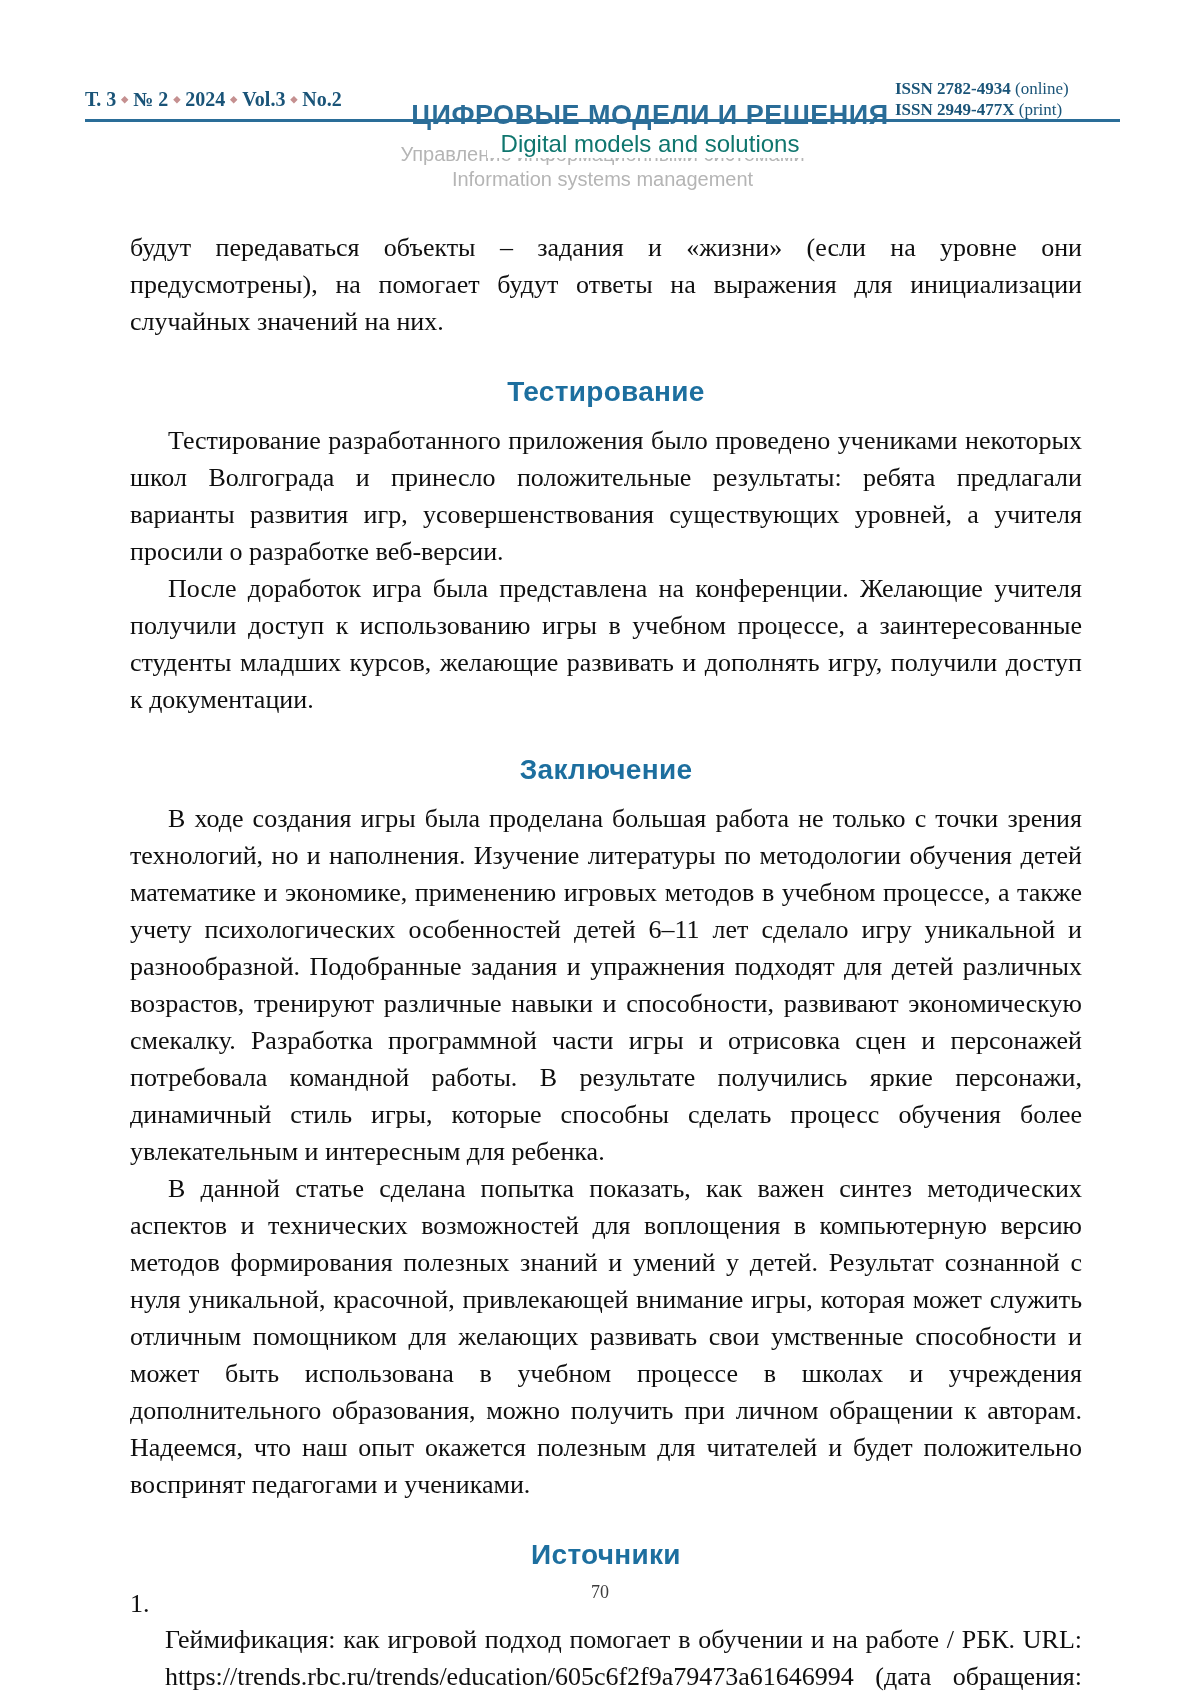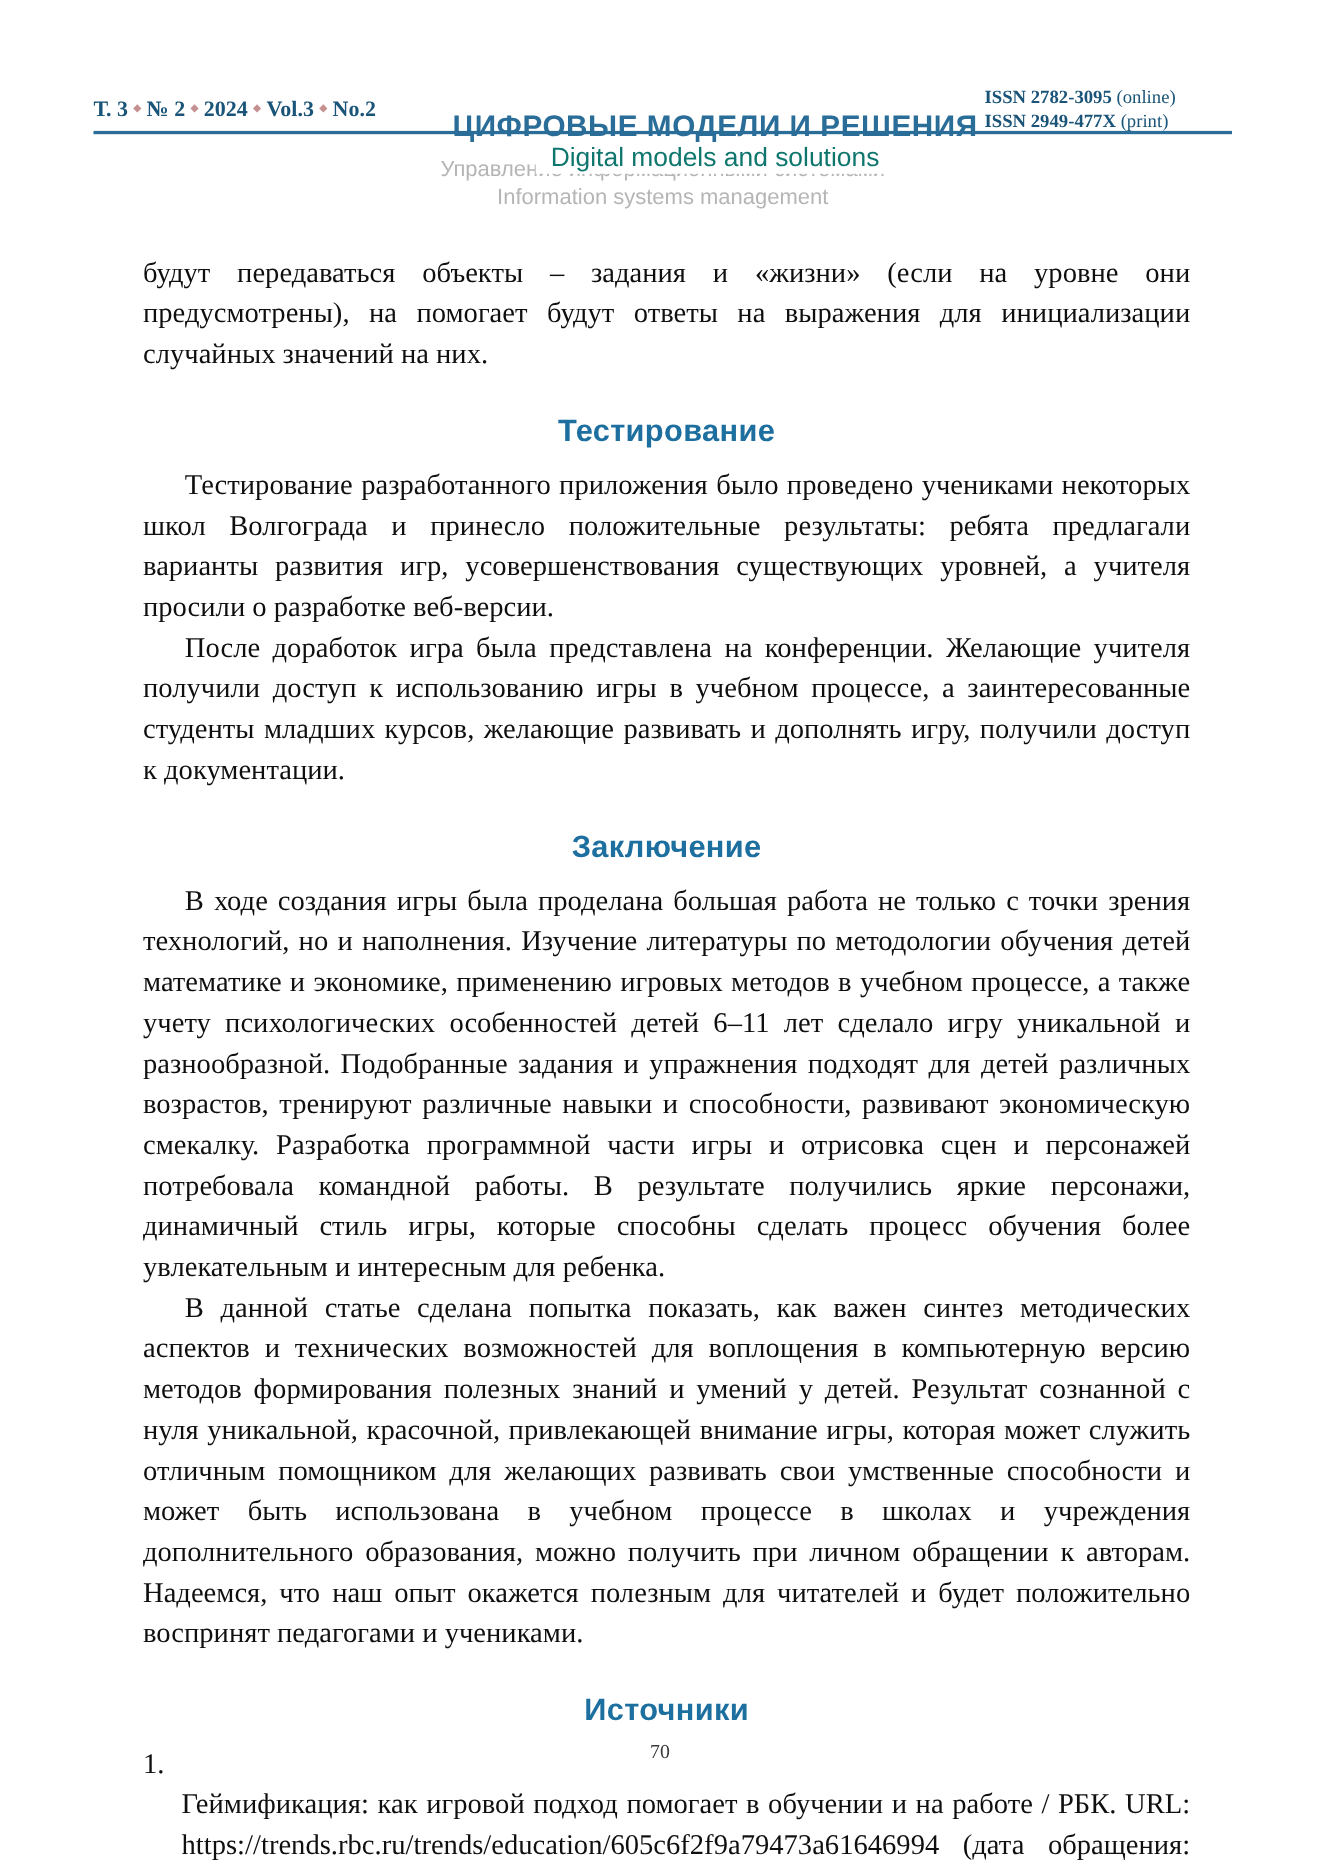--- a/index.html
+++ b/index.html
@@ -151,21 +151,21 @@
         <span>Т. 3</span><span class="sep">◆</span><span>№ 2</span><span class="sep">◆</span><span>2024</span><span class="sep">◆</span><span>Vol.3</span><span class="sep">◆</span><span>No.2</span>
       </div>
       <div class="center-titles">
         <div class="title-ru">ЦИФРОВЫЕ МОДЕЛИ И РЕШЕНИЯ</div>
         <div class="title-en-wrap">
           <span class="title-en">Digital models and solutions</span>
         </div>
       </div>
       <div class="issn-block">
         <div>
-          <span class="issn-num">ISSN 2782-3095</span>
+          <span class="issn-num">ISSN 2782-4934</span>
           <span class="issn-suffix">(online)</span>
         </div>
         <div>
           <span class="issn-num">ISSN 2949-477X</span>
           <span class="issn-suffix">(print)</span>
         </div>
       </div>
       <div class="header-rule"></div>
     </div>
     <div class="section-labels">

